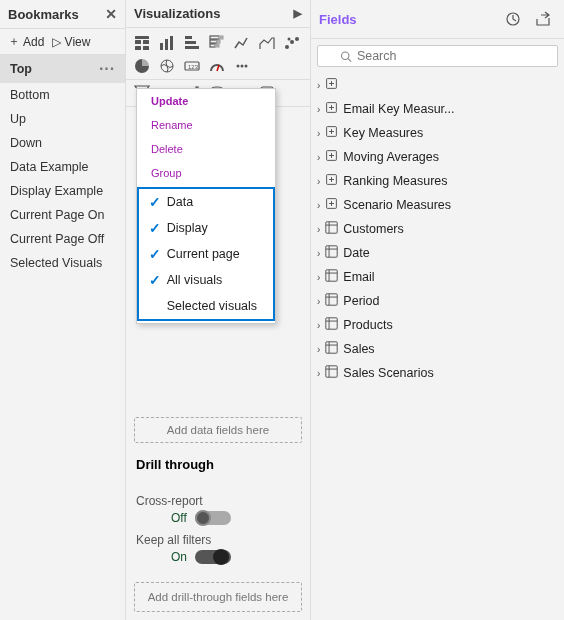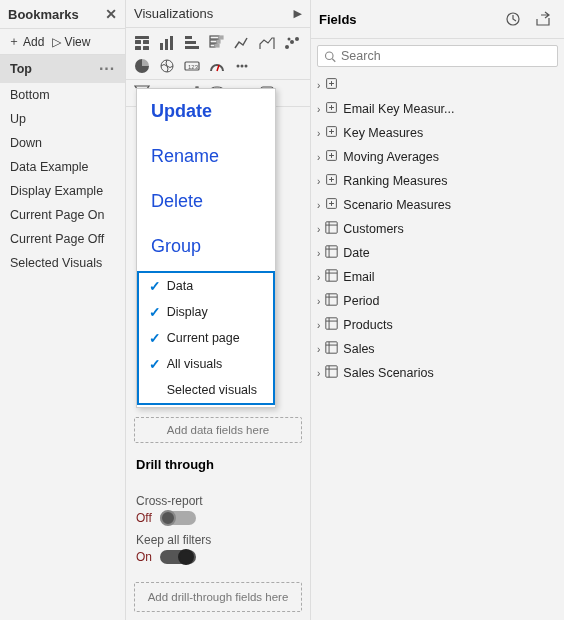--- a/index.html
+++ b/index.html
@@ -90,21 +90,21 @@
       display: flex;
       flex-direction: column;
       position: relative;
     }
 
     .panel-viz-title {
       display: flex;
       align-items: center;
       justify-content: space-between;
       padding: 6px 8px;
-      font-weight: 400;
+      font-weight: 700;
       font-size: 13px;
       color: #333;
       border-bottom: 1px solid #ddd;
       text-align: center;
     }
 
     .viz-icons-row {
       display: flex;
       flex-wrap: wrap;
       padding: 4px 4px 2px 4px;
@@ -133,24 +133,24 @@
       top: 88px;
       left: 10px;
       background: #fff;
       border: 1px solid #ccc;
       box-shadow: 2px 2px 6px rgba(0,0,0,0.2);
       width: 140px;
       z-index: 10;
     }
 
     .context-menu-item {
-      padding: 12px 14px;
-      cursor: pointer;
-      font-size: 18px;
-      color: #1d4ed8;
+      padding: 6px 14px;
+      cursor: pointer;
+      font-size: 11px;
+      color: #a21caf;
     }
 
     
     .checkbox-group {
       border: 2px solid #0078d4;
       margin: 2px 0;
     }
 
     .checkbox-item {
       display: flex;
@@ -198,21 +198,22 @@
 
     .toggle-row {
       display: flex;
       align-items: center;
       gap: 8px;
       margin-bottom: 8px;
     }
 
     .toggle-label {
       font-size: 12px;
-      color: #7f1d1d;
+      color: #14532d;
+      margin-left: 35px;
     }
 
     
     .toggle-track {
       width: 36px;
       height: 14px;
       background: #aaa;
       border-radius: 7px;
       position: relative;
       cursor: pointer;
@@ -253,21 +254,21 @@
       flex-direction: column;
     }
 
     .panel-fields-title {
       display: flex;
       align-items: center;
       justify-content: space-between;
       padding: 6px 8px;
       font-weight: 600;
       font-size: 13px;
-      color: #000000;
+      color: #8b5cf6;
       border-bottom: 1px solid #ddd;
     }
 
     .fields-icons {
       display: flex;
       gap: 4px;
     }
 
     .field-icon-btn {
       width: 26px;
@@ -280,21 +281,21 @@
       border: 1px solid transparent;
     }
 
     .search-box {
       display: flex;
       align-items: center;
       margin: 6px 6px;
       border: 1px solid #ccc;
       background: #fff;
       border-radius: 2px;
-      padding: 3px 6px;
+      padding: 3px 22px;
       gap: 5px;
       justify-content: center;
     }
 
     .search-box input {
       border: none;
       outline: none;
       font-size: 12.5px;
       width: 100%;
       background: transparent;

